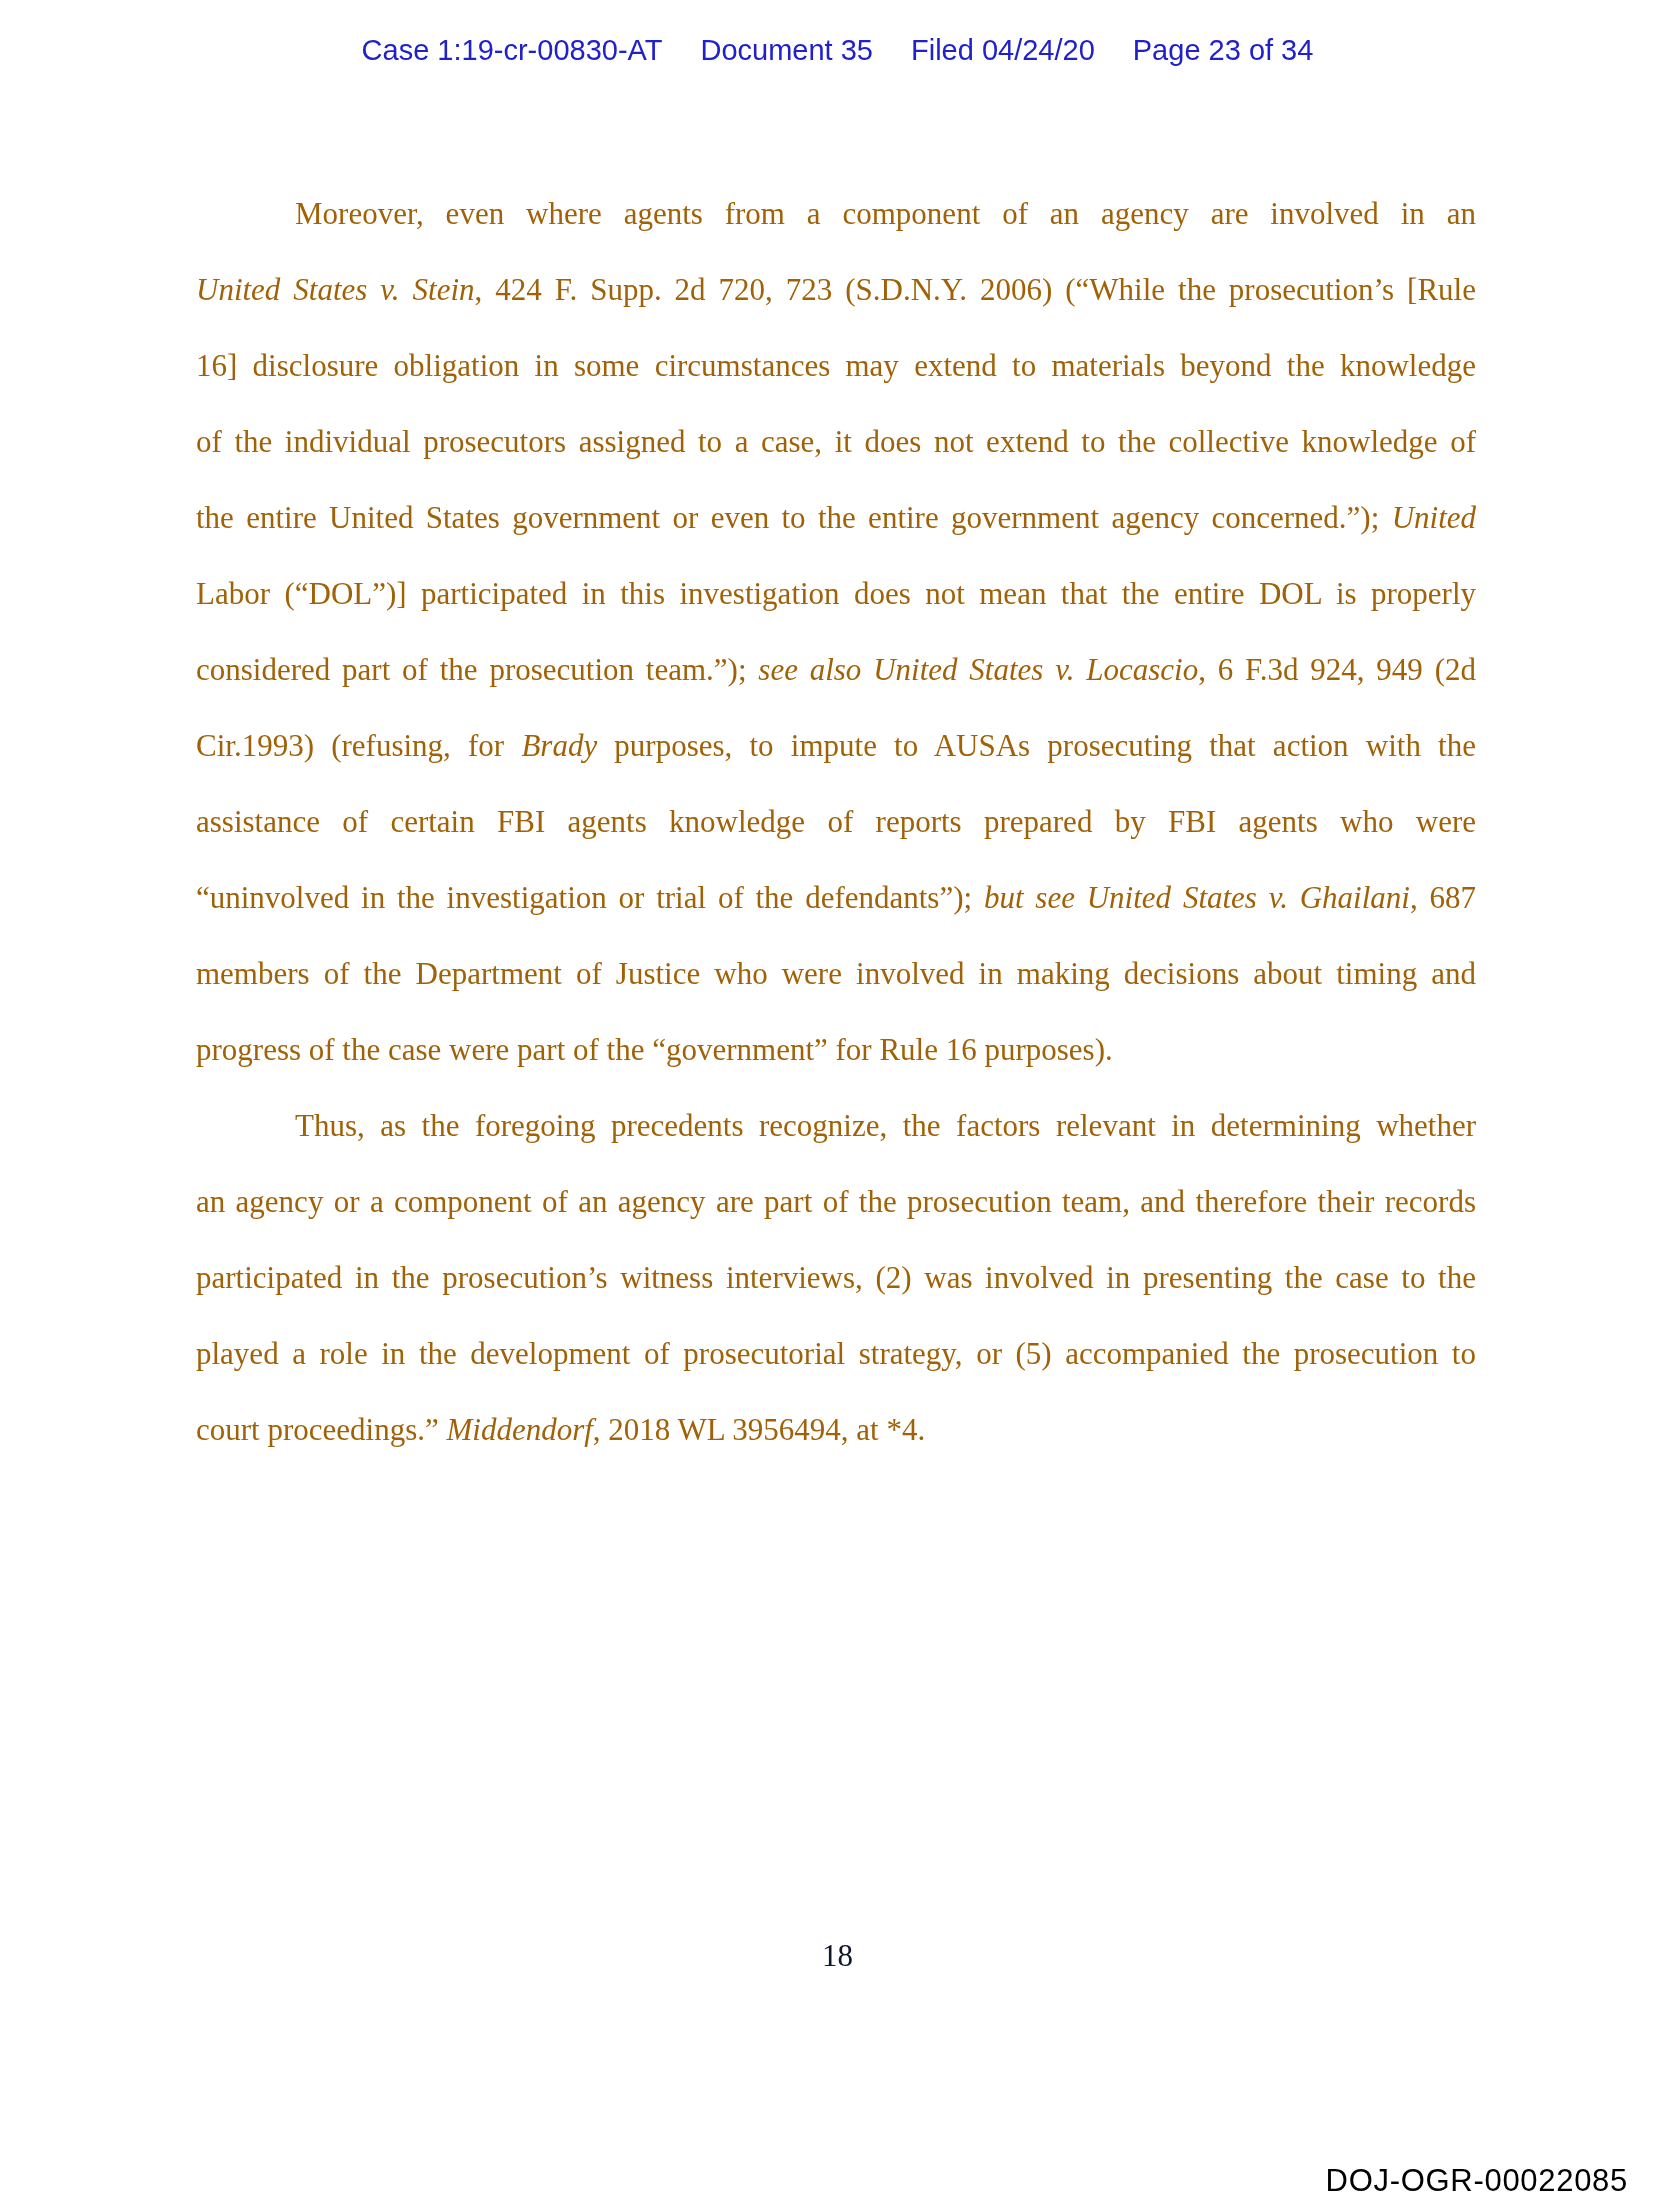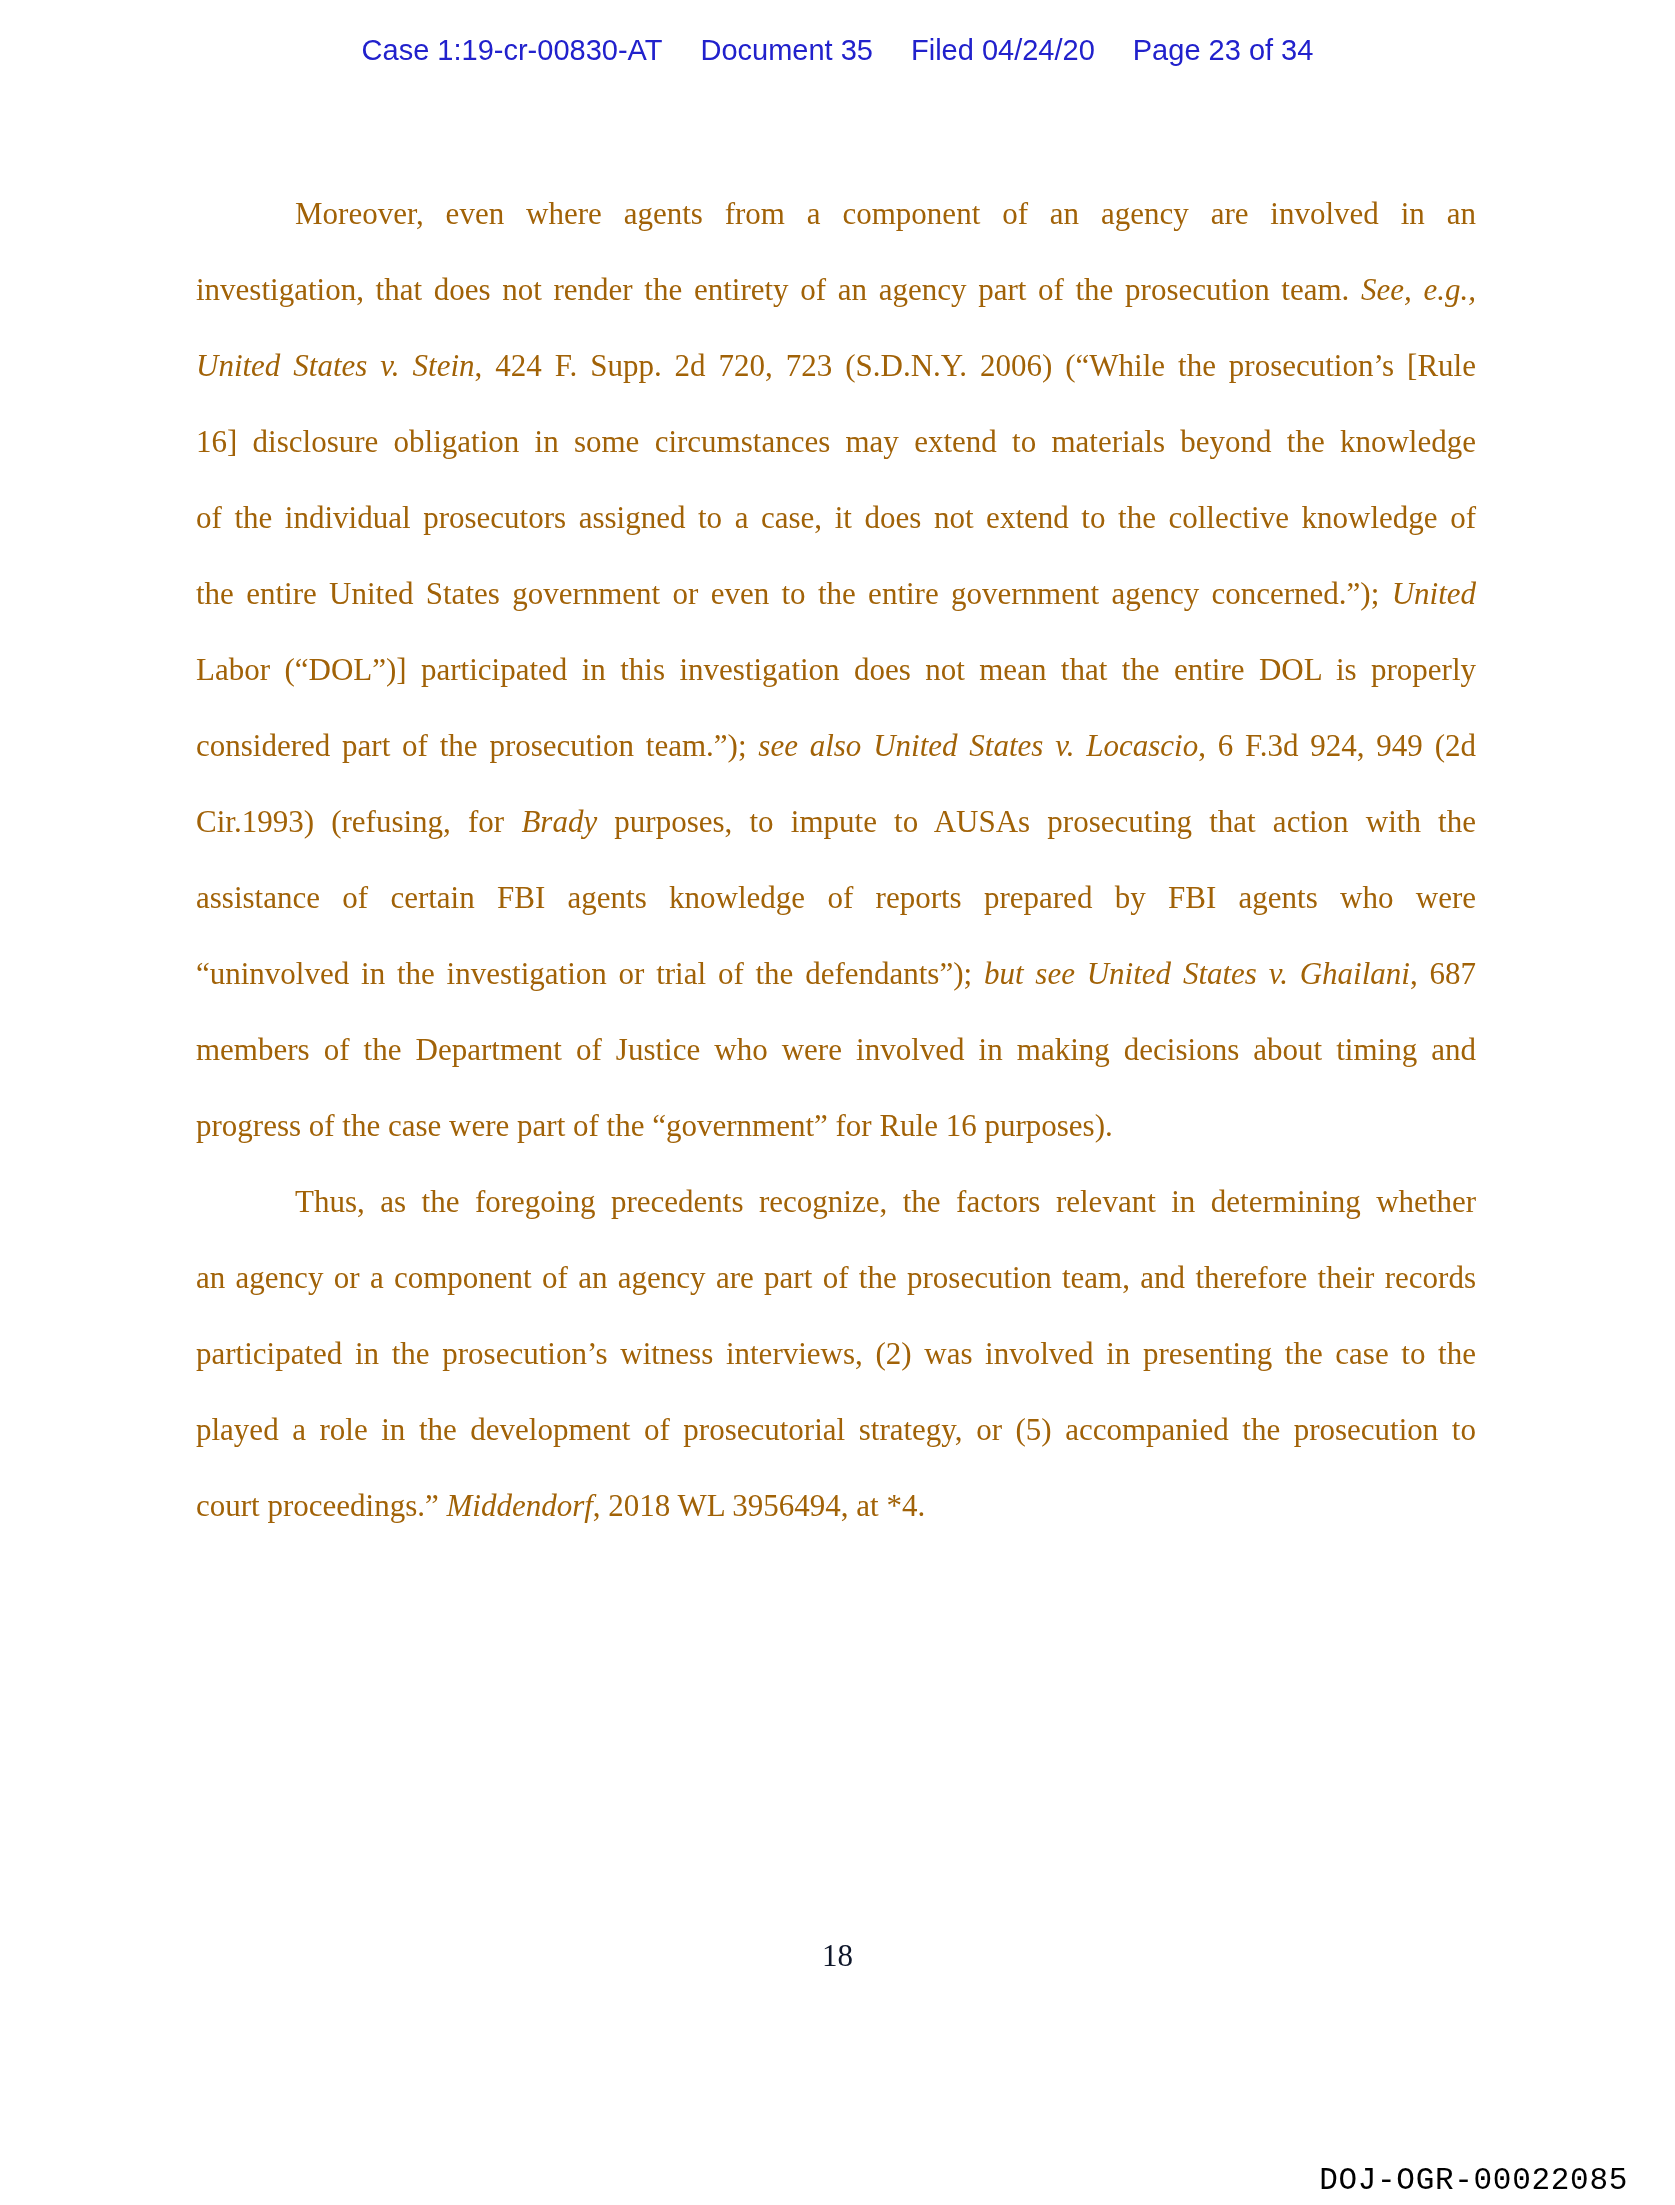--- a/index.html
+++ b/index.html
@@ -59,41 +59,40 @@
     right: 0;
     text-align: center;
     font-family: "Liberation Serif", serif;
     font-size: 31px;
     color: #0f172a;
   }
   .bates-number {
     position: absolute;
     top: 2163px;
     right: 47px;
-    font-family: Liberation Mono, monospace;
+    font-family: Liberation Sans, sans-serif;
     font-size: 31px;
     color: #000000;
     letter-spacing: 0.7px;
   }
 </style>
 </head>
 <body>
 
 <div class="page">
 
   <div class="case-header">
     <span>Case 1:19-cr-00830-AT</span>
     <span>Document 35</span>
     <span>Filed 04/24/20</span>
     <span>Page 23 of 34</span>
   </div>
 
   <div class="body-text" id="body-text">
       <div class="line indent"><span>Moreover, even where agents from a component of an agency are involved in an</span></div>
-      <div class="line"><span>investigation, that does not render the entirety of an agency part of the prosecution team.  </span><span class="it">See, e.g.,</span></div>
       <div class="line"><span class="it">United States v. Stein</span><span>, 424 F. Supp. 2d 720, 723 (S.D.N.Y. 2006) (“While the prosecution’s [Rule</span></div>
       <div class="line"><span>16] disclosure obligation in some circumstances may extend to materials beyond the knowledge</span></div>
       <div class="line"><span>of the individual prosecutors assigned to a case, it does not extend to the collective knowledge of</span></div>
       <div class="line"><span>the entire United States government or even to the entire government agency concerned.”); </span><span class="it">United</span></div>
       <div class="line"><span>Labor (“DOL”)] participated in this investigation does not mean that the entire DOL is properly</span></div>
       <div class="line"><span>considered part of the prosecution team.”); </span><span class="it">see also United States v. Locascio</span><span>, 6 F.3d 924, 949 (2d</span></div>
       <div class="line"><span>Cir.1993) (refusing, for </span><span class="it">Brady</span><span> purposes, to impute to AUSAs prosecuting that action with the</span></div>
       <div class="line"><span>assistance of certain FBI agents knowledge of reports prepared by FBI agents who were</span></div>
       <div class="line"><span>“uninvolved in the investigation or trial of the defendants”); </span><span class="it">but see United States v. Ghailani</span><span>, 687</span></div>
       <div class="line"><span>members of the Department of Justice who were involved in making decisions about timing and</span></div>

